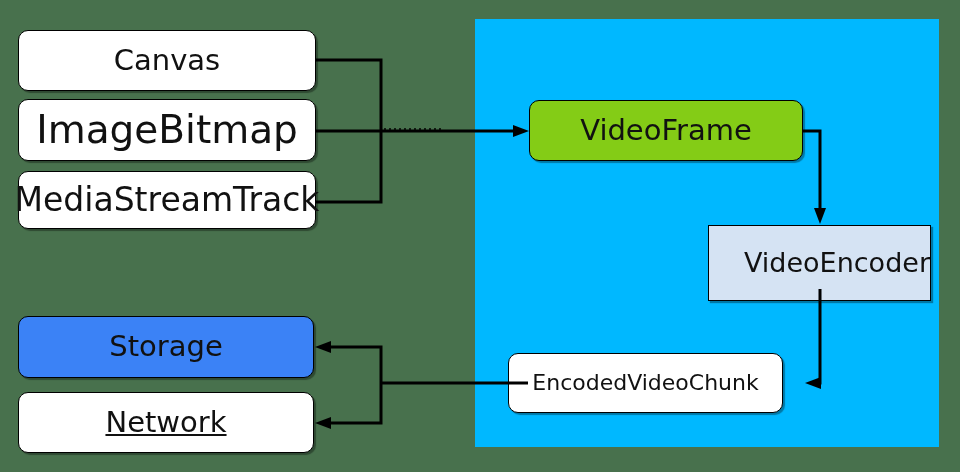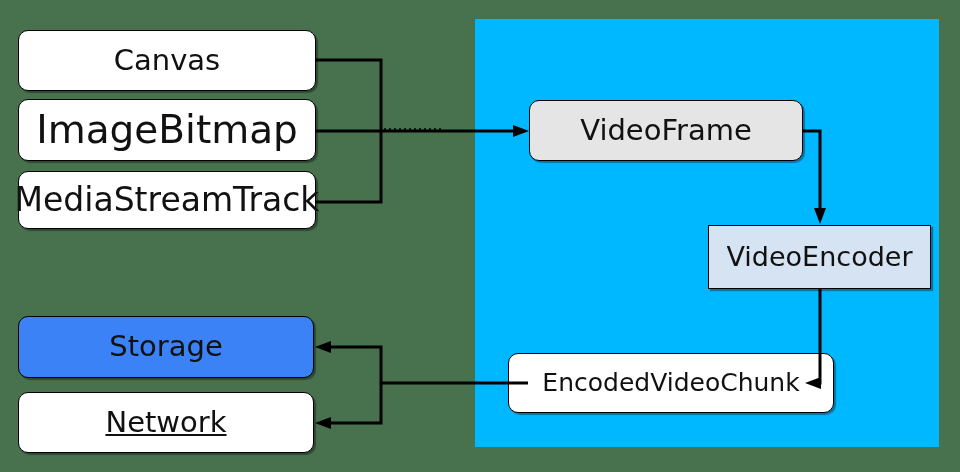--- a/index.html
+++ b/index.html
@@ -17,22 +17,22 @@
     box-shadow:2px 2px 1px rgba(0,0,0,0.35);
     box-sizing:border-box;text-align:center;line-height:1.1;
   }
   .rounded{border-radius:10px;}
   .node-canvas          {left:18px;  top:30px;  width:298px; height:61px; font-size:29px;}
   .node-imagebitmap     {left:18px;  top:99px;  width:298px; height:62px; font-size:39px;}
   .node-mediastreamtrack{left:18px;  top:171px; width:298px; height:58px; font-size:33px;}
   .node-storage         {left:18px;  top:316px; width:296px; height:62px; font-size:29px;}
   .node-network         {left:18px;  top:392px; width:296px; height:61px; font-size:29px;}
   .node-videoframe      {left:529px; top:100px; width:274px; height:61px; font-size:29px;}
-  .node-videoencoder    {left:708px; top:225px; width:223px; height:64px; font-size:27px;}
-  .node-encodedvideochunk{left:508px;top:353px; width:326px; height:60px; font-size:25px;}
+  .node-videoencoder    {left:708px; top:225px; width:223px; height:76px; font-size:27px;justify-content:flex-end;}
+  .node-encodedvideochunk{left:508px;top:353px; width:275px; height:60px; font-size:22px;}
   svg.wires{position:absolute;inset:0;pointer-events:none;z-index:5;}
   svg.wires path{stroke:#000;stroke-width:3;fill:none;}
   svg.wires path.dotted{stroke-width:1.5;stroke-dasharray:2 3;}
   svg.wires polygon{fill:#000;stroke:none;}
 </style>
 </head>
 <body>
 
 <div id="stage" style="background: rgb(72, 113, 77);">
 
@@ -43,21 +43,21 @@
   </div>
 
   <div class="node rounded node-imagebitmap" style="background: rgb(255, 255, 255);">
     <span>ImageBitmap</span>
   </div>
 
   <div class="node rounded node-mediastreamtrack" style="background: rgb(255, 255, 255);">
     <span>MediaStreamTrack</span>
   </div>
 
-  <div class="node rounded node-videoframe" style="background: #e5e5e5;">
+  <div class="node rounded node-videoframe" style="background: #84cc16;">
     <span>VideoFrame</span>
   </div>
 
   <div class="node node-videoencoder" style="background: rgb(213, 227, 243);">
     <span>VideoEncoder</span>
   </div>
 
   <div class="node rounded node-encodedvideochunk" style="background: rgb(255, 255, 255);">
     <span>EncodedVideoChunk</span>
   </div>

